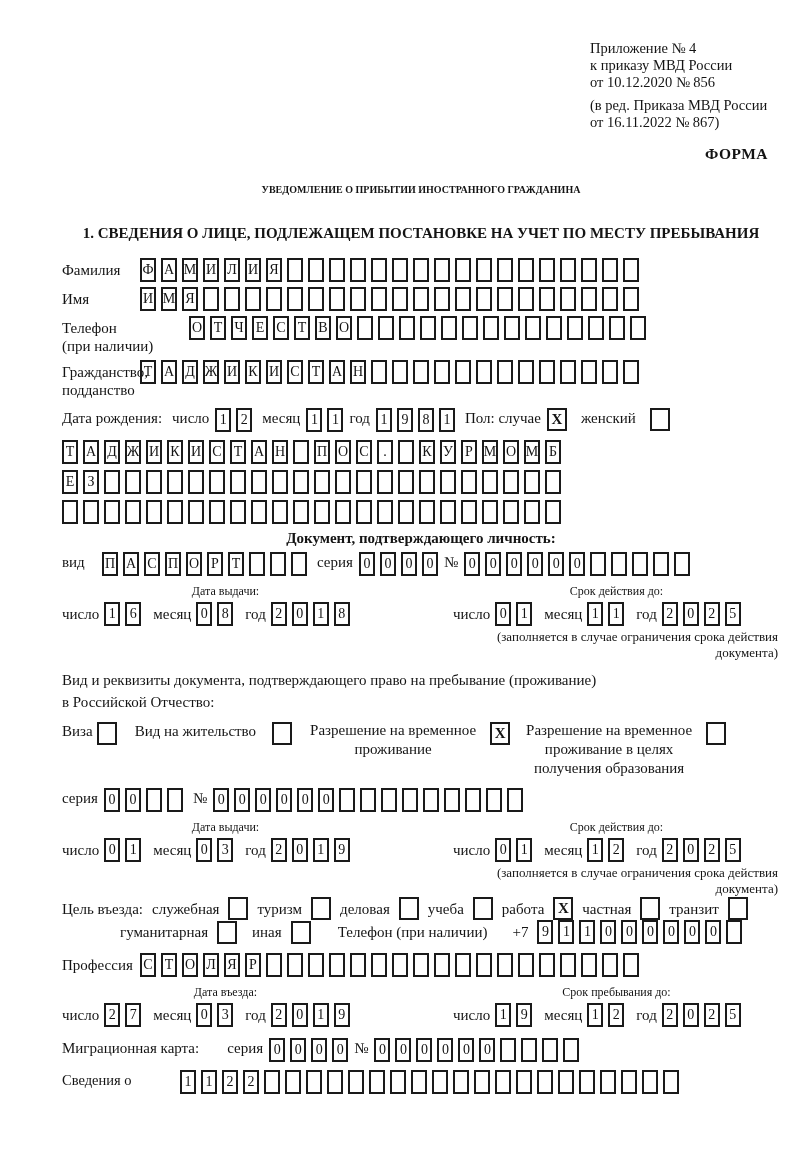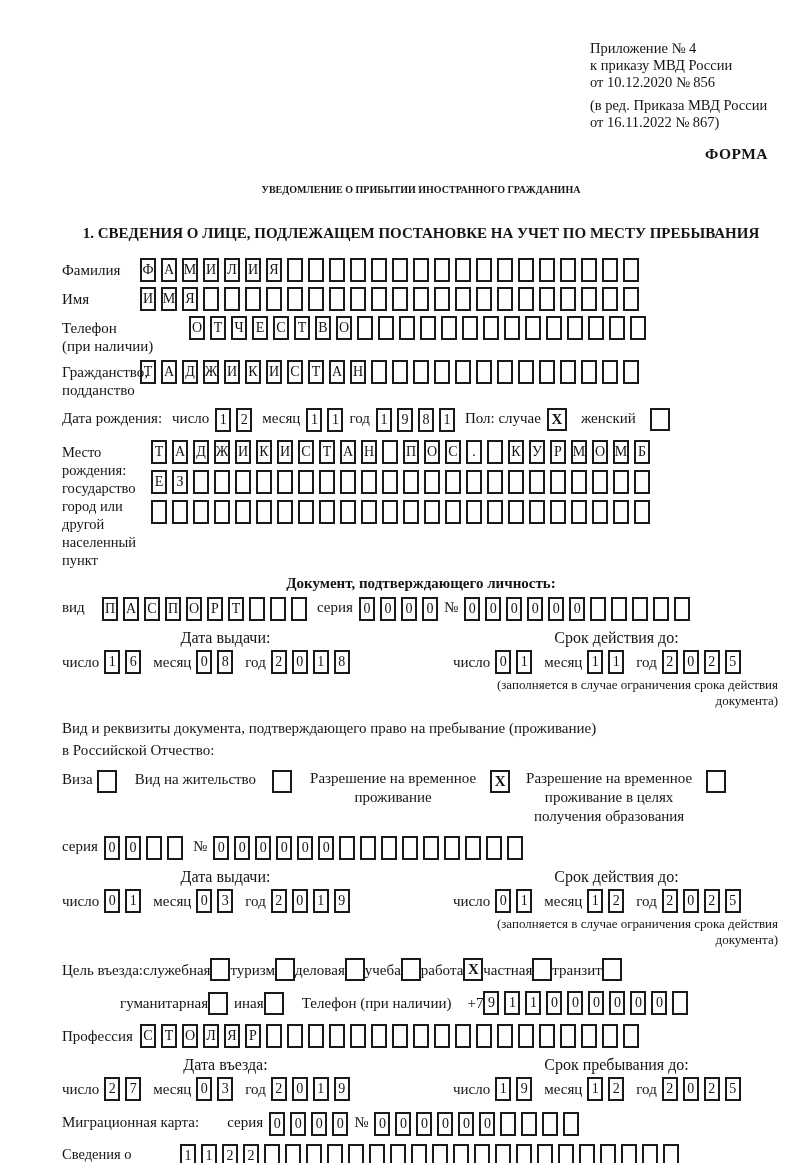--- a/index.html
+++ b/index.html
@@ -24,31 +24,31 @@
   .rowlbl.w127{width:127px}
   .rowlbl.w89{width:89px;font-size:14.5px}
   .inline{display:flex;align-items:flex-start;flex-wrap:nowrap}
   .gap6{margin-left:6px}.gap10{margin-left:10px}.gap14{margin-left:14px}
   .stack{display:flex;flex-direction:column;gap:6px}
   
   .daterow{display:flex;margin-top:8px}
   .datecol{display:flex;flex-direction:column}
   .datecol.left{width:330px;margin-left:0}
   .datecol.right{width:330px;margin-left:64px}
-  .datetitle{text-align:center;font-size:16px;margin-bottom:3px}
+  .datetitle{text-align:center;font-size:12px;margin-bottom:3px}
   .dmy{display:flex;align-items:center}
   .dmy .lbl{margin-right:5px}
   .dmy .grp{margin-left:12px;display:flex;align-items:center}
   .notesright{text-align:right;font-size:13px;margin-top:3px;padding-right:2px}
   
   .optrow{display:flex;align-items:flex-start;margin-top:8px}
   .optml{text-align:center;font-size:15px;line-height:19px}
   .opt-cb{align-self:flex-start;margin-top:1px}
   
-  .purpose{display:flex;align-items:center;margin-top:10px;}
+  .purpose{display:flex;align-items:center;gap:9px}
   .purpose .lbl{white-space:nowrap}
   
   .reps{display:flex;align-items:flex-start;margin-top:8px}
   .reps .replbl{flex:none;width:118px;font-size:14.5px;line-height:21px}
   .doc-header{text-align:center;font-weight:bold;font-size:15px;margin-top:6px}
   .intro{font-size:15px;line-height:22px;margin-top:8px}
 </style>
 </head>
 <body>
 
@@ -215,26 +215,20 @@
         <span class="cell">8</span>
         <span class="cell">1</span>
       </span>
     <span class="lbl gap10">Пол: случае</span>
     <span class="cb gap6">X</span>
     <span class="lbl gap14">женский</span>
     <span class="cb gap14"></span>
   </div>
 
   <div class="frow" style="margin-top:8px">
-    <div class="rowlbl w89">
-      <div>Место рождения:</div>
-      <div>государство</div>
-      <div>город или другой</div>
-      <div>населенный пункт</div>
-    </div>
     <div class="stack">
       <div class="cells">
           <span class="cell">Т</span>
           <span class="cell">А</span>
           <span class="cell">Д</span>
           <span class="cell">Ж</span>
           <span class="cell">И</span>
           <span class="cell">К</span>
           <span class="cell">И</span>
           <span class="cell">С</span>

